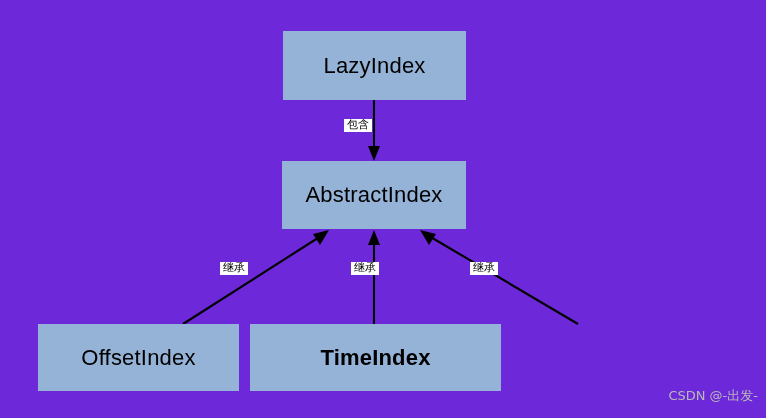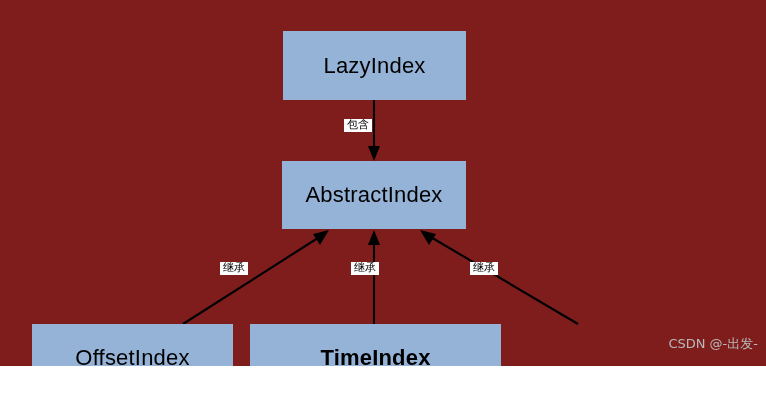--- a/index.html
+++ b/index.html
@@ -3,41 +3,41 @@
 <meta charset="utf-8">
 <style>
   html, body {
     margin: 0;
     padding: 0;
     background: #ffffff;
   }
   #canvas {
     position: relative;
     width: 766px;
-    height: 366px;
-    background: #7f1d1d;
+    height: 418px;
+    background: #6d28d9;
     overflow: hidden;
     font-family: "Liberation Sans", "DejaVu Sans", sans-serif;
   }
   .node {
     position: absolute;
     background: #95b3d7;
     display: flex;
     align-items: center;
     justify-content: center;
     color: #000000;
     font-size: 22px;
     font-weight: 400;
     letter-spacing: 0.2px;
     white-space: nowrap;
     box-sizing: border-box;
   }
   #node-lazy-index   { left: 283px; top: 31px;  width: 183px; height: 69px; }
   #node-abstract-index { left: 282px; top: 161px; width: 184px; height: 68px; }
-  #node-offset-index { left: 32px;  top: 324px; width: 201px; height: 67px; }
+  #node-offset-index { left: 38px;  top: 324px; width: 201px; height: 67px; }
   #node-time-index   { left: 250px; top: 324px; width: 251px; height: 67px; font-weight: bold; }
   #node-transaction-index { left: 533px; top: 324px; width: 222px; height: 67px; }
 
   #edge-layer {
     position: absolute;
     left: 0;
     top: 0;
     width: 766px;
     height: 418px;
     pointer-events: none;

